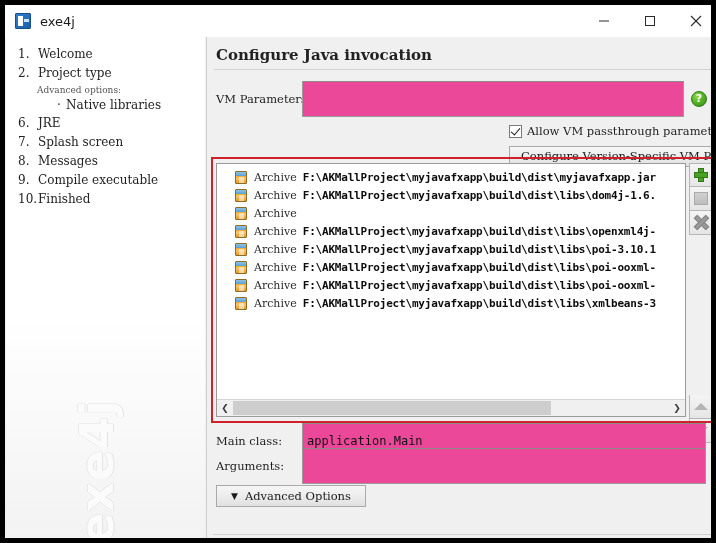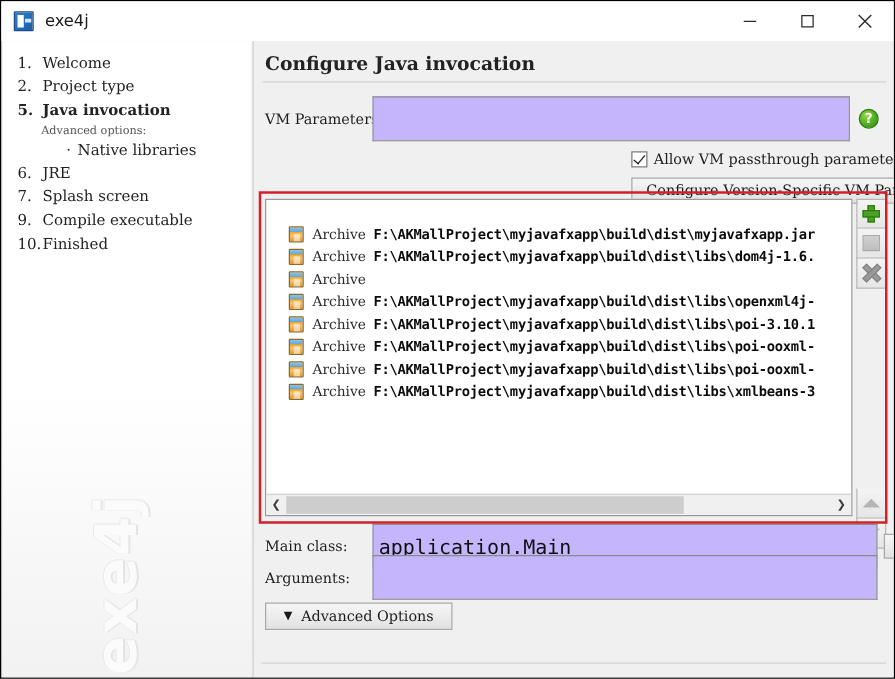--- a/index.html
+++ b/index.html
@@ -10,21 +10,21 @@
   body {
     width: 716px;
     height: 543px;
     font-family: "DejaVu Sans", sans-serif;
     overflow: hidden;
   }
   #app {
     position: relative;
     width: 716px;
     height: 543px;
-    border: 1px solid #000000;
+    border: 5px solid #000000;
     box-sizing: border-box;
     background: #f0f0f0;
     overflow: hidden;
   }
 
   
   .titlebar {
     position: absolute;
     left: 0; top: 0;
     width: 714px;
@@ -169,27 +169,27 @@
     align-items: center;
     margin: 0 0 0 9px;
   }
   .lbl {
     font-family: "DejaVu Serif", serif;
     font-size: 11.5px;
     color: #1e1e1e;
     white-space: nowrap;
   }
   .textfield {
-    background: #c4b5fd;
+    background: #ec4899;
     border: 1px solid #9a9a9a;
     border-top-color: #8b8b8b;
     height: 36px;
     box-sizing: border-box;
     font-family: "DejaVu Sans Mono", monospace;
-    font-size: 16px;
+    font-size: 12px;
     color: #111;
     display: flex;
     align-items: center;
     padding-left: 4px;
     overflow: hidden;
     white-space: nowrap;
   }
   .help-circle {
     width: 16px; height: 16px;
     border-radius: 50%;
@@ -276,21 +276,21 @@
     left: 9px;
     top: 126px;
     width: 470px;
     height: 254px;
     background: #ffffff;
     border: 1px solid #9a9a9a;
     box-sizing: border-box;
     overflow: hidden;
   }
   .list-items {
-    padding-top: 18px;
+    padding-top: 4px;
   }
   .list-row {
     display: flex;
     align-items: center;
     height: 18px;
     padding-left: 18px;
     white-space: nowrap;
     overflow: hidden;
   }
   .jar-icon {
@@ -459,32 +459,32 @@
   </div>
 
   <div class="sidebar">
     <div class="nav">
       <div class="nav-item">
         <span class="num">1.</span><span>Welcome</span>
       </div>
       <div class="nav-item">
         <span class="num">2.</span><span>Project type</span>
       </div>
-      <div class="nav-item current">
-        <span class="num">5.</span><span>Java invocation</span>
-      </div>
       <div class="nav-sub-head">Advanced options:</div>
       <div class="nav-sub">
         <span class="bullet">·</span><span>Native libraries</span>
       </div>
       <div class="nav-item">
         <span class="num">6.</span><span>JRE</span>
       </div>
       <div class="nav-item">
         <span class="num">7.</span><span>Splash screen</span>
+      </div>
+      <div class="nav-item">
+        <span class="num">8.</span><span>Messages</span>
       </div>
       <div class="nav-item">
         <span class="num">9.</span><span>Compile executable</span>
       </div>
       <div class="nav-item">
         <span class="num">10.</span><span>Finished</span>
       </div>
     </div>
     <div class="watermark">exe4j</div>
   </div>

